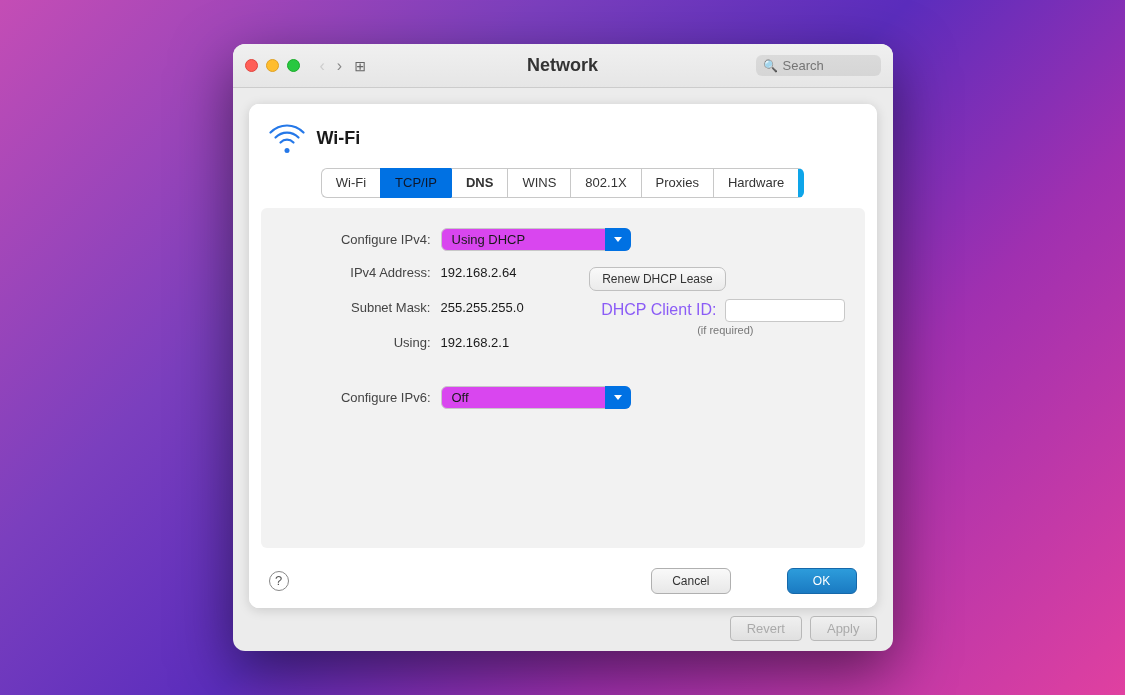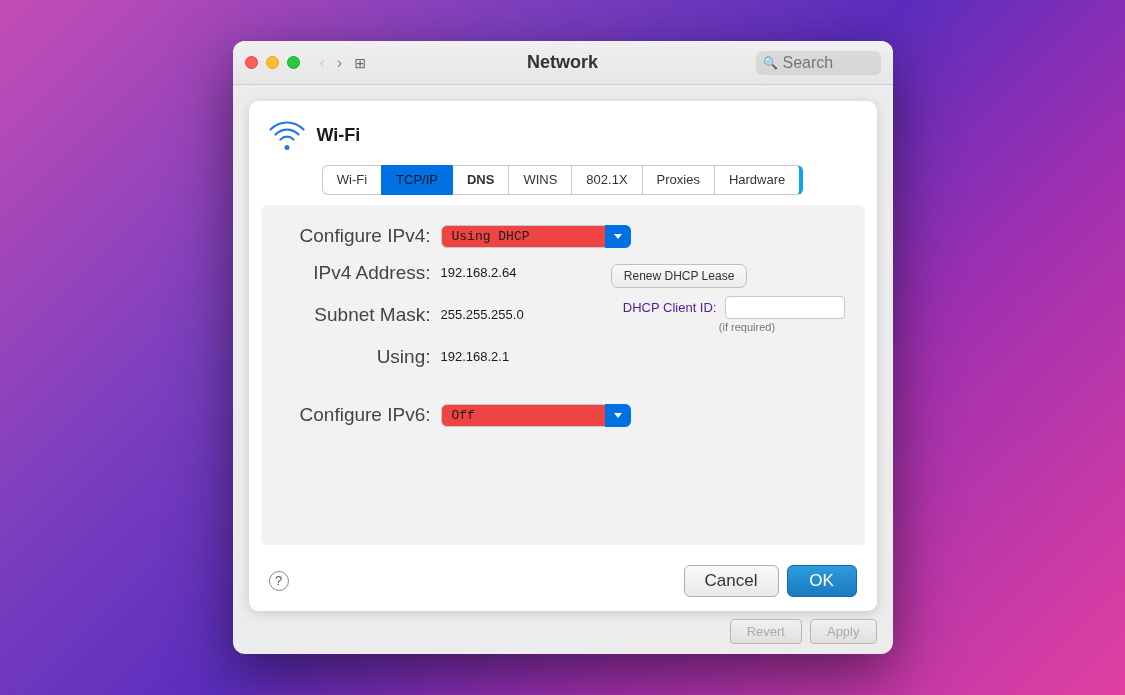--- a/index.html
+++ b/index.html
@@ -88,21 +88,21 @@
       background: rgba(0,0,0,0.08);
       border-radius: 6px;
       padding: 3px 8px;
       gap: 4px;
     }
 
     .titlebar-search input {
       background: none;
       border: none;
       outline: none;
-      font-size: 16px;
+      font-size: 13px;
       color: #666;
       width: 90px;
     }
 
     .search-icon-char {
       color: #888;
       font-size: 12px;
     }
 
     
@@ -147,21 +147,21 @@
       border: 1px solid #c8c8c8;
       border-right: none;
       padding: 4px 14px;
       font-size: 13px;
       color: #333;
       cursor: pointer;
       white-space: nowrap;
       line-height: 1.5;
     }
     .tab-btn:first-child { border-radius: 6px 0 0 6px; }
-    .tab-btn:last-child { border-radius: 0 6px 6px 0; border-right: 4px solid #0ea5e9; }
+    .tab-btn:last-child { border-radius: 0 6px 6px 0; border-right: 6px solid #0ea5e9; }
     .tab-btn.active {
       background: #0071e3;
       color: #0f172a;
       border-color: #0071e3;
     }
     .tab-btn.active + .tab-btn { border-left-color: #0071e3; font-weight: bold; }
 
     
     .sheet-content {
       background: #f2f2f2;
@@ -178,21 +178,21 @@
     }
 
     .form-row {
       display: flex;
       align-items: center;
       gap: 0;
     }
 
     .form-label {
       text-align: right;
-      font-size: 19px;
+      font-size: 13px;
       color: #444;
       min-width: 160px;
       padding-right: 10px;
       flex-shrink: 0;
     }
 
     .form-value {
       font-size: 13px;
       color: #1a1a1a;
     }
@@ -203,30 +203,29 @@
     
     .dropdown-wrap {
       display: flex;
       align-items: center;
       gap: 0;
       position: relative;
     }
 
     .dropdown-select {
       appearance: none;
-      background: #ef4444;
+      background: #d946ef;
       border: 1px solid #c8c8c8;
       border-radius: 6px;
       padding: 3px 28px 3px 10px;
       font-size: 13px;
       color: #1a1a1a;
       cursor: pointer;
       outline: none;
       min-width: 190px;
-      font-family: Liberation Mono, monospace;
     }
 
     .dropdown-arrow {
       position: absolute;
       right: 0;
       top: 0;
       bottom: 0;
       width: 26px;
       background: #0071e3;
       border-radius: 0 6px 6px 0;
@@ -266,22 +265,22 @@
       gap: 2px;
     }
 
     .dhcp-input-row {
       display: flex;
       align-items: center;
       gap: 8px;
     }
 
     .dhcp-label {
-      font-size: 13px;
-      color: #4c1d95;
+      font-size: 16px;
+      color: #8b5cf6;
       white-space: nowrap;
       padding-left: 12px;
     }
 
     .dhcp-input {
       background: white;
       border: 1px solid #c8c8c8;
       border-radius: 4px;
       padding: 3px 6px;
       font-size: 13px;
@@ -323,25 +322,26 @@
     .footer-buttons {
       display: flex;
       gap: 8px;
     }
 
     .footer-btn {
       background: linear-gradient(to bottom, #f9f9f9, #e8e8e8);
       border: 1px solid #b0b0b0;
       border-radius: 6px;
       padding: 5px 20px;
-      font-size: 17px;
+      font-size: 12px;
       color: #333;
       cursor: pointer;
       min-width: 70px;
       text-align: center;
+      margin-left: 48px;
     }
 
     .footer-btn.ok-btn {
       background: linear-gradient(to bottom, #2d9cdb, #1a7ac2);
       color: white;
       border-color: #1568aa;
     }
 
     
     .window-toolbar {

